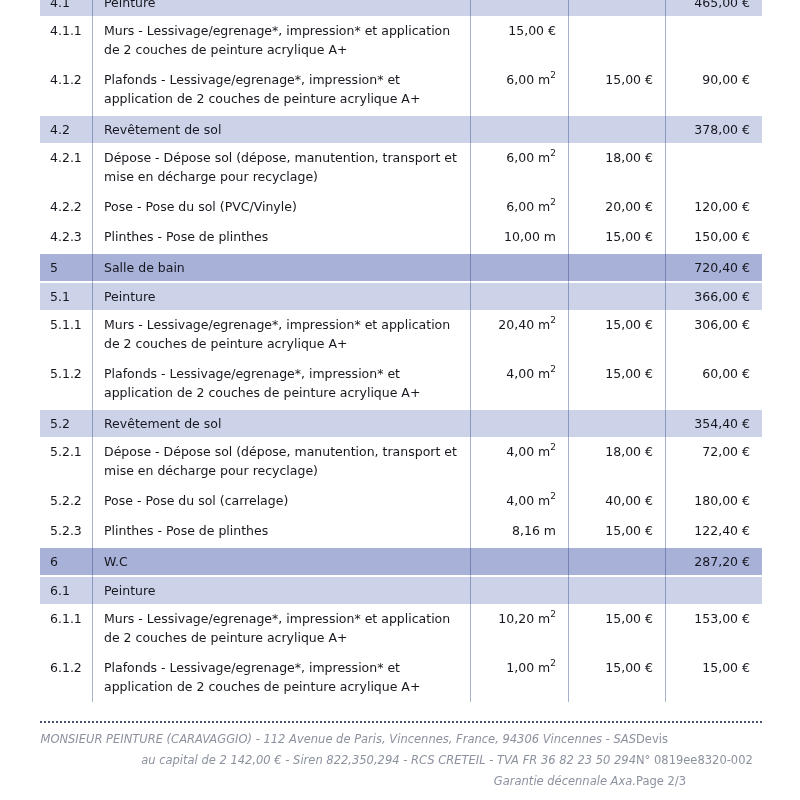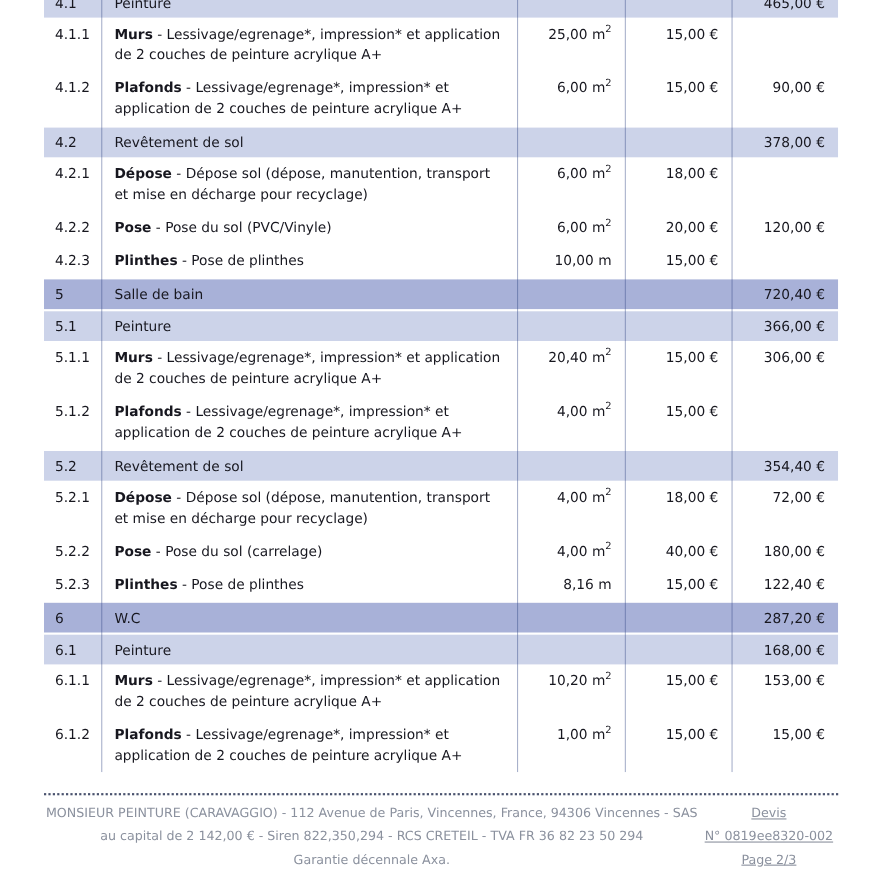--- a/index.html
+++ b/index.html
@@ -23,54 +23,53 @@
   .table-wrap{position:absolute;left:40px;top:0;width:722px;overflow:hidden;}
   .rows{display:flex;flex-direction:column;gap:2px;margin-top:-11px;}
   .row{display:grid;grid-template-columns:52px 378px 98px 97px 97px;font-size:12.5px;}
   .row.level1{background:var(--row-section);}
   .row.level2{background:var(--row-subsection);}
   .row.level1 .cell,.row.level2 .cell{padding-top:5px;padding-bottom:5px;line-height:17px;}
   .row.level3 .cell{padding-top:3px;padding-bottom:6px;line-height:19px;}
   .c-code{padding-left:10px;}
   .c-desc{padding-left:12px;padding-right:8px;}
   .c-qty,.c-unit,.c-total{text-align:right;padding-right:12px;}
-  .lead.bold{font-weight:bold;}
+  .lead.bold{font-weight:normal;}
   .c-qty sup{font-size:9px;line-height:0;position:relative;top:-1px;}
   .vline{position:absolute;top:0;bottom:0;width:1px;background:var(--grid-line);}
   .vl-1{left:52px;} .vl-2{left:430px;} .vl-3{left:528px;} .vl-4{left:625px;}
 
   
   .footer{
     position:absolute;left:40px;top:721px;width:722px;
     border-top:2px dotted var(--dotted-line);
     padding-top:6px;display:flex;
     font-size:11.5px;line-height:21px;color:var(--footer-text);
   }
-  .footer-left{width:596px;text-align:center;}
-  .footer-right{flex:1;text-align:center;text-decoration:underline;}
+  .footer-left{width:596px;text-align:right;font-style:italic;}
+  .footer-right{flex:1;text-align:left;}
 </style>
 </head>
 <body>
 
 <div class="doc">
 
   <div class="table-wrap">
     <div class="rows" id="rows">
   <div class="row level2">
     <div class="cell c-code">4.1</div>
     <div class="cell c-desc"><span class="lead">Peinture</span><span class="rest"></span></div>
     <div class="cell c-qty"></div>
     <div class="cell c-unit"></div>
     <div class="cell c-total">465,00 €</div>
   </div>
 
   <div class="row level3">
     <div class="cell c-code">4.1.1</div>
     <div class="cell c-desc"><span class="lead bold">Murs</span><span class="rest"> - Lessivage/egrenage*, impression* et application de 2 couches de peinture acrylique A+</span></div>
-    <div class="cell c-qty">25,00 m<sup>2</sup></div>
     <div class="cell c-unit">15,00 €</div>
   </div>
 
   <div class="row level3">
     <div class="cell c-code">4.1.2</div>
     <div class="cell c-desc"><span class="lead bold">Plafonds</span><span class="rest"> - Lessivage/egrenage*, impression* et application de 2 couches de peinture acrylique A+</span></div>
     <div class="cell c-qty">6,00 m<sup>2</sup></div>
     <div class="cell c-unit">15,00 €</div>
     <div class="cell c-total">90,00 €</div>
   </div>
@@ -96,20 +95,21 @@
     <div class="cell c-qty">6,00 m<sup>2</sup></div>
     <div class="cell c-unit">20,00 €</div>
     <div class="cell c-total">120,00 €</div>
   </div>
 
   <div class="row level3">
     <div class="cell c-code">4.2.3</div>
     <div class="cell c-desc"><span class="lead bold">Plinthes</span><span class="rest"> - Pose de plinthes</span></div>
     <div class="cell c-qty">10,00 m</div>
     <div class="cell c-unit">15,00 €</div>
+    <div class="cell c-total">150,00 €</div>
   </div>
 
   <div class="row level1">
     <div class="cell c-code">5</div>
     <div class="cell c-desc"><span class="lead">Salle de bain</span><span class="rest"></span></div>
     <div class="cell c-qty"></div>
     <div class="cell c-unit"></div>
     <div class="cell c-total">720,40 €</div>
   </div>
 
@@ -127,20 +127,21 @@
     <div class="cell c-qty">20,40 m<sup>2</sup></div>
     <div class="cell c-unit">15,00 €</div>
     <div class="cell c-total">306,00 €</div>
   </div>
 
   <div class="row level3">
     <div class="cell c-code">5.1.2</div>
     <div class="cell c-desc"><span class="lead bold">Plafonds</span><span class="rest"> - Lessivage/egrenage*, impression* et application de 2 couches de peinture acrylique A+</span></div>
     <div class="cell c-qty">4,00 m<sup>2</sup></div>
     <div class="cell c-unit">15,00 €</div>
+    <div class="cell c-total">60,00 €</div>
   </div>
 
   <div class="row level2">
     <div class="cell c-code">5.2</div>
     <div class="cell c-desc"><span class="lead">Revêtement de sol</span><span class="rest"></span></div>
     <div class="cell c-qty"></div>
     <div class="cell c-unit"></div>
     <div class="cell c-total">354,40 €</div>
   </div>
 
@@ -174,21 +175,20 @@
     <div class="cell c-qty"></div>
     <div class="cell c-unit"></div>
     <div class="cell c-total">287,20 €</div>
   </div>
 
   <div class="row level2">
     <div class="cell c-code">6.1</div>
     <div class="cell c-desc"><span class="lead">Peinture</span><span class="rest"></span></div>
     <div class="cell c-qty"></div>
     <div class="cell c-unit"></div>
-    <div class="cell c-total">168,00 €</div>
   </div>
 
   <div class="row level3">
     <div class="cell c-code">6.1.1</div>
     <div class="cell c-desc"><span class="lead bold">Murs</span><span class="rest"> - Lessivage/egrenage*, impression* et application de 2 couches de peinture acrylique A+</span></div>
     <div class="cell c-qty">10,20 m<sup>2</sup></div>
     <div class="cell c-unit">15,00 €</div>
     <div class="cell c-total">153,00 €</div>
   </div>
 

